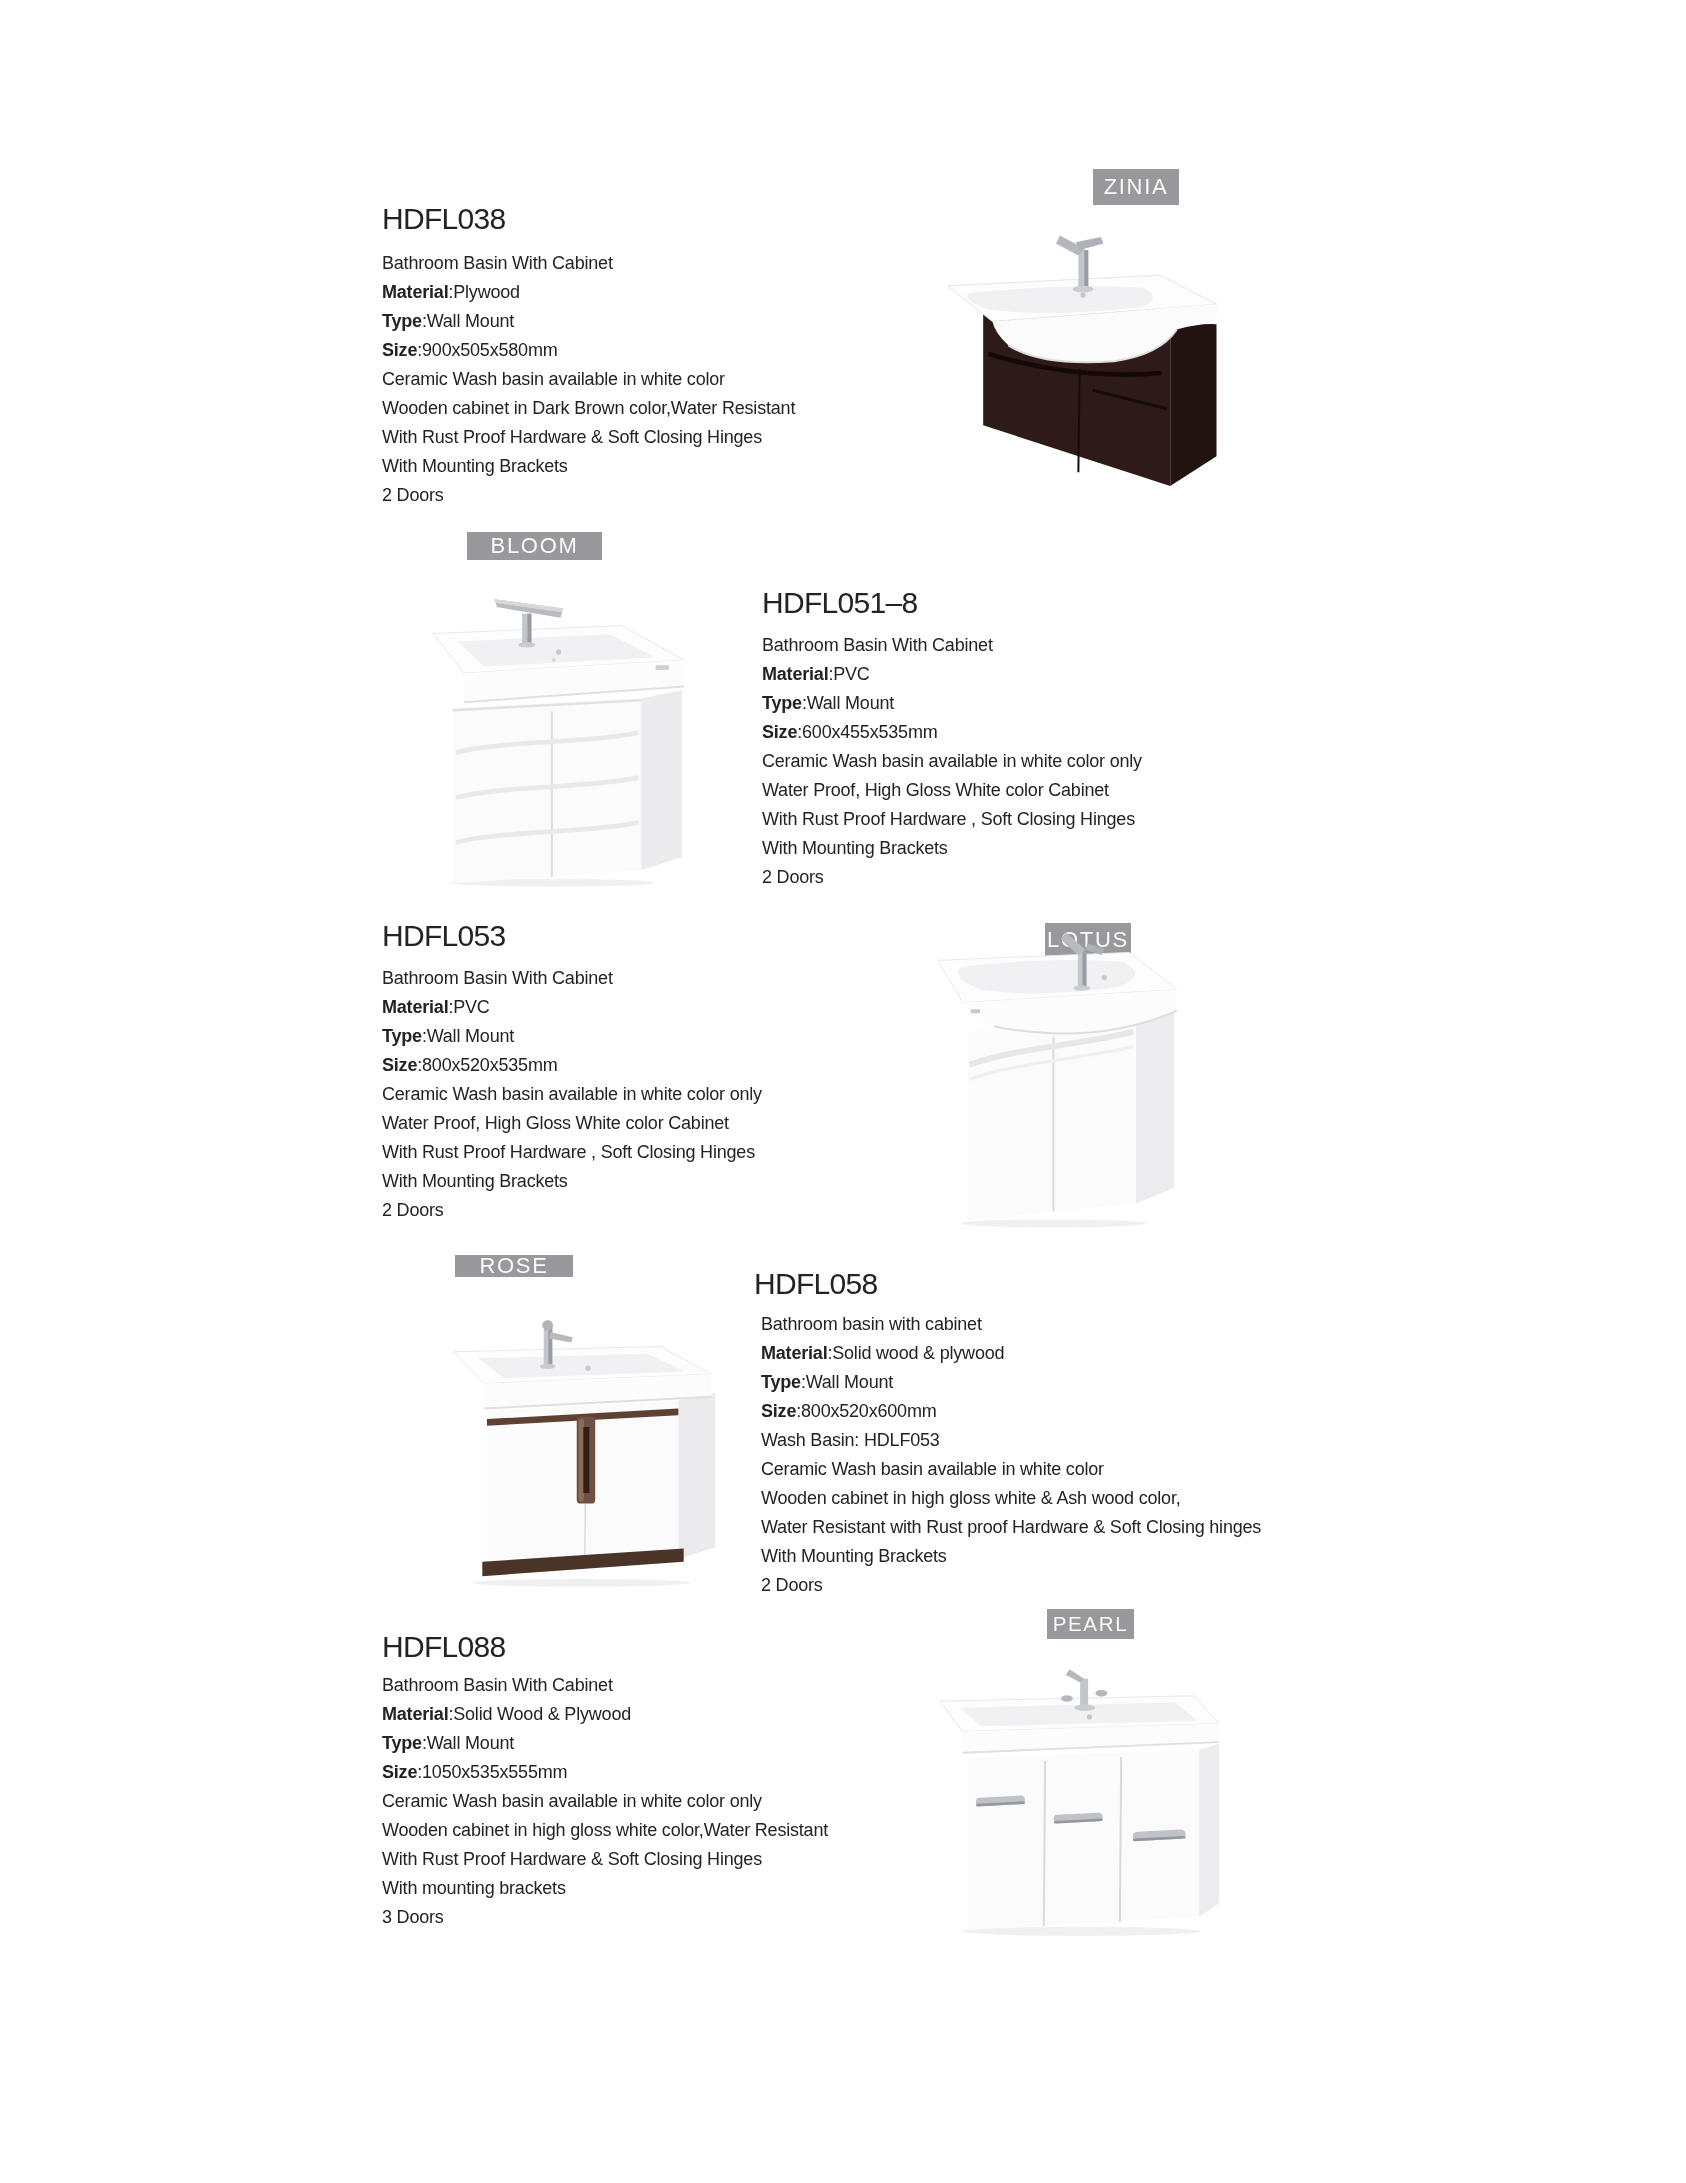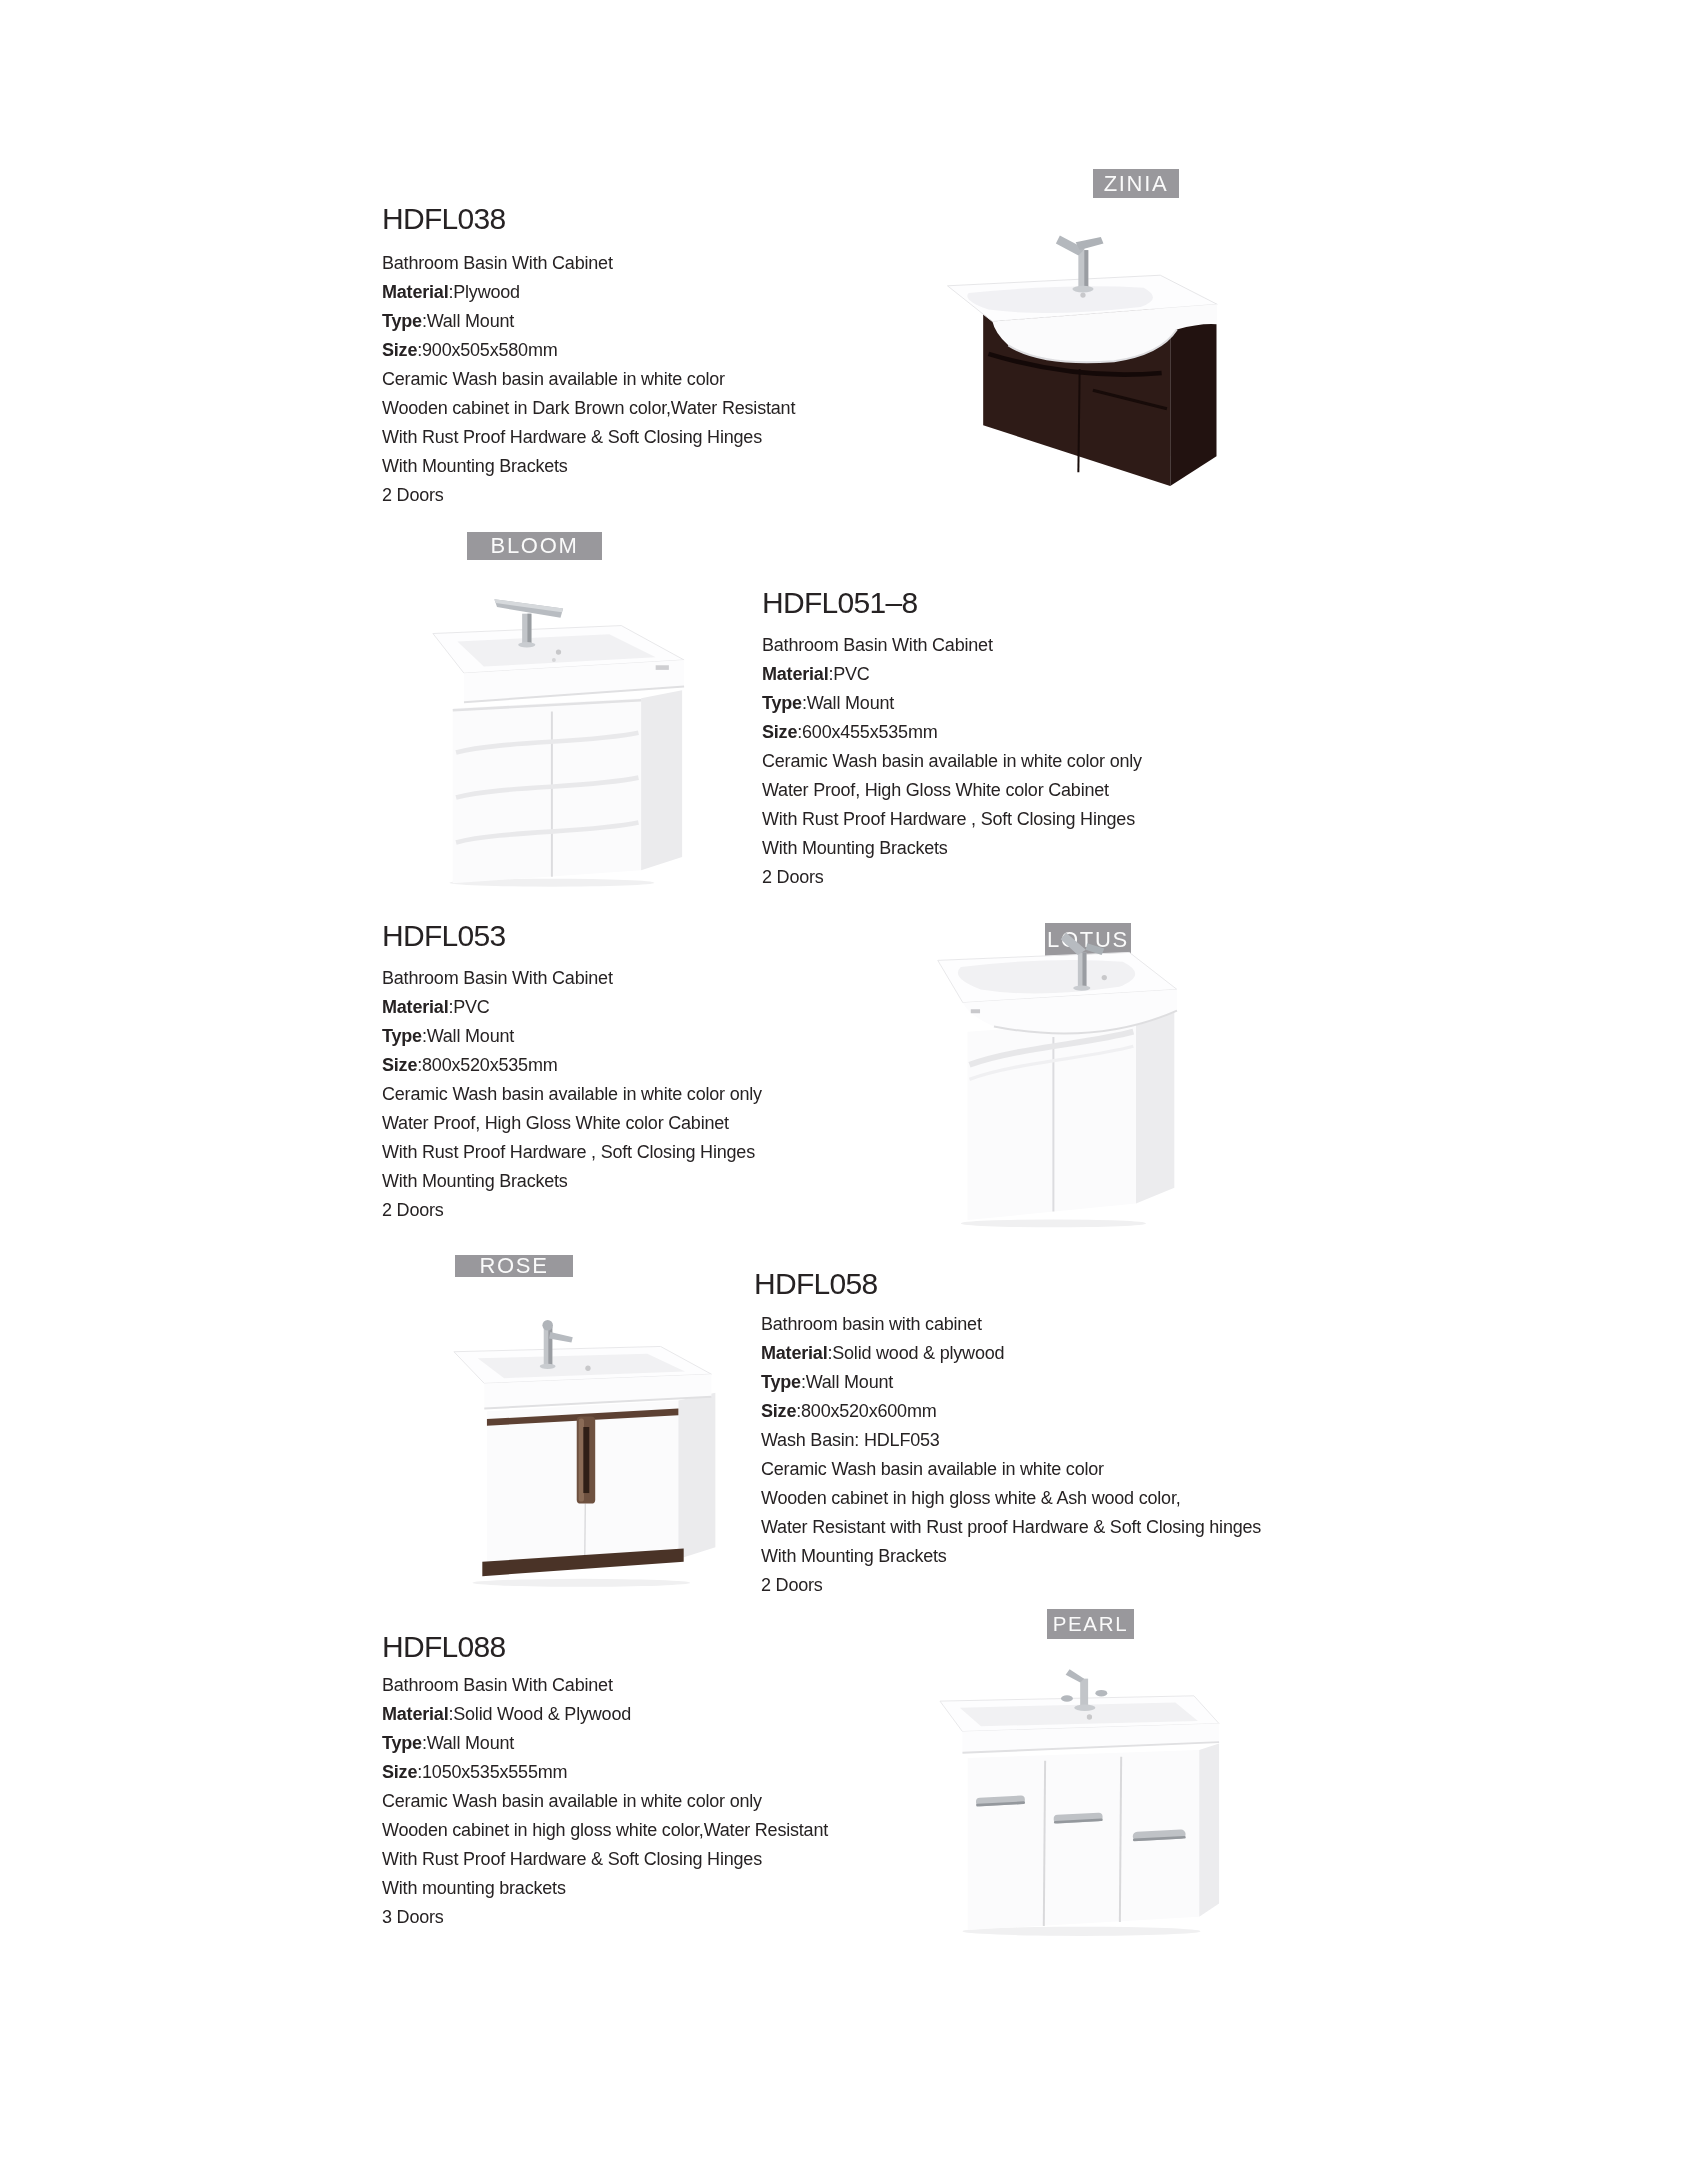--- a/index.html
+++ b/index.html
@@ -12,21 +12,21 @@
     overflow:hidden;
   }
   .page{position:absolute;inset:0;}
   .badge{
     position:absolute;
     background:#99989c;
     color:#fafafa;
     display:flex;align-items:center;justify-content:center;
     font-size:22px;letter-spacing:1.7px;font-weight:400;
   }
-  #badge-zinia{left:1093px;top:169px;width:86px;height:29px;}
+  #badge-zinia{left:1093px;top:169px;width:86px;height:36px;}
   #badge-bloom{left:455px;top:532px;width:135px;height:28px;margin-left:12px;}
   #badge-lotus{left:1045px;top:883px;width:86px;height:34px;margin-top:40px;}
   #badge-rose{left:455px;top:1255px;width:118px;height:22px;}
   #badge-pearl{left:1047px;top:1609px;width:87px;height:30px;font-size:20.5px;}
   .code{
     position:absolute;
     font-size:30px;letter-spacing:-0.7px;
     white-space:nowrap;
   }
   .desc{

